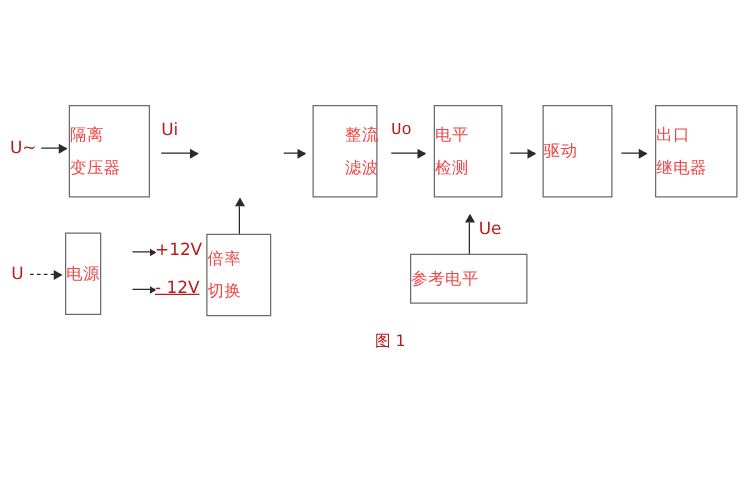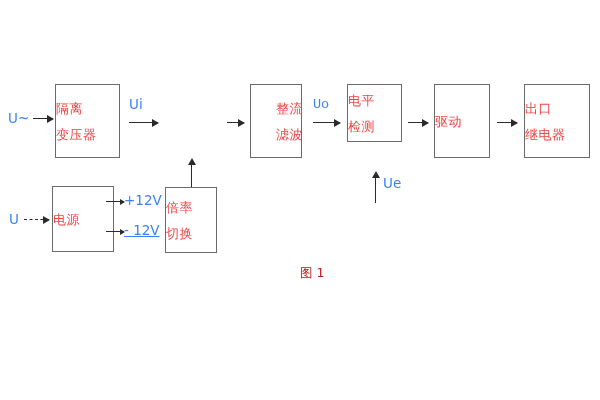--- a/index.html
+++ b/index.html
@@ -24,21 +24,21 @@
     color:#ef4444;
     font-size:13px;
     line-height:1.0;
   }
   .block .ln{display:block;white-space:nowrap;letter-spacing:0.5px;}
   .block .ln + .ln{margin-top:13px;}
 
   
   .lbl{
     position:absolute;
-    color:#3b82f6;
+    color:#b91c1c;
     font-size:13px;
     white-space:nowrap;
     line-height:1;
   }
   .lbl-sig{font-size:13.5px;}
   .lbl-volt{font-size:13.5px;}
   .caption{
     position:absolute;
     color:#b91c1c;
     font-size:12.5px;
@@ -111,57 +111,60 @@
   <div class="harrow" style="left:227px;top:122px;width:17px;"></div>
 
   <div class="block" style="left:250px;top:84px;width:52px;height:74px;padding-left:25px;">
     <span class="ln">整流</span>
     <span class="ln">滤波</span>
   </div>
 
   <div class="lbl lbl-sig" style="left:313px;top:98px;font-family:Liberation Mono, monospace;">Uo</div>
   <div class="harrow" style="left:313px;top:122px;width:27px;"></div>
 
-  <div class="block" style="left:347px;top:84px;width:55px;height:58px;">
+  <div class="block" style="left:347px;top:84px;width:55px;height:74px;">
     <span class="ln">电平</span>
     <span class="ln">检测</span>
   </div>
 
   <div class="harrow" style="left:408px;top:122px;width:20px;"></div>
 
   <div class="block" style="left:434px;top:84px;width:56px;height:74px;">
     <span class="ln">驱动</span>
   </div>
 
   <div class="harrow" style="left:497px;top:122px;width:20px;"></div>
 
   <div class="block" style="left:524px;top:84px;width:66px;height:74px;">
     <span class="ln">出口</span>
     <span class="ln">继电器</span>
   </div>
 
   <div class="lbl lbl-sig" style="left:9px;top:213px;">U</div>
   <div class="harrow dashed" style="left:24px;top:219px;width:25px;"></div>
 
-  <div class="block" style="left:52px;top:186px;width:62px;height:66px;">
+  <div class="block" style="left:52px;top:186px;width:29px;height:66px;">
     <span class="ln">电源</span>
   </div>
 
   <div class="harrow small" style="left:106px;top:201px;width:18px;"></div>
   <div class="lbl lbl-volt" style="left:124px;top:194px;">+12V</div>
 
   <div class="harrow small" style="left:106px;top:231px;width:18px;"></div>
   <div class="lbl lbl-volt" style="left:124px;top:224px;text-decoration:underline;">- 12V</div>
 
   <div class="block" style="left:165px;top:187px;width:52px;height:66px;">
     <span class="ln">倍率</span>
     <span class="ln">切换</span>
   </div>
 
   <div class="varrow" style="left:191px;top:165px;height:22px;"></div>
 
+  <div class="block" style="left:328px;top:203px;width:94px;height:40px;">
+    <span class="ln">参考电平</span>
+  </div>
 
   <div class="varrow" style="left:375px;top:178px;height:25px;"></div>
   <div class="lbl lbl-sig" style="left:383px;top:177px;">Ue</div>
 
   <div class="caption" style="left:300px;top:265px;">图 1</div>
 
 </div>
 
 </body></html>

